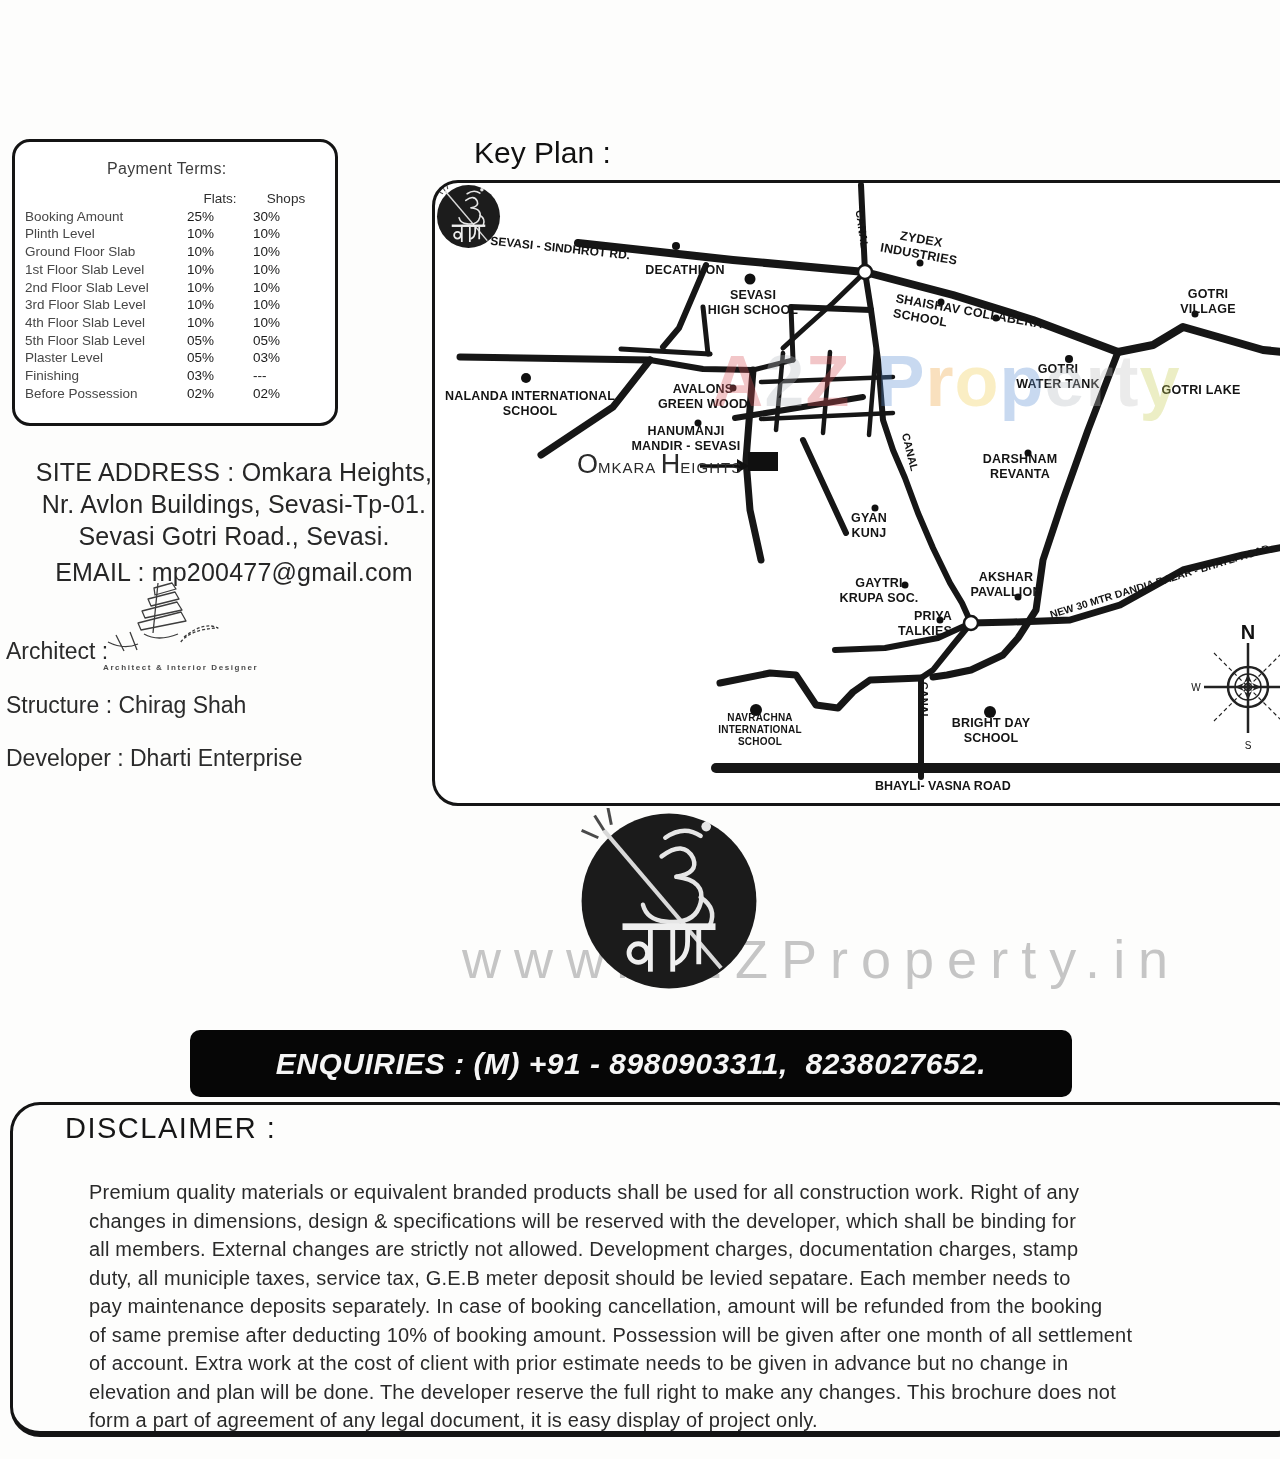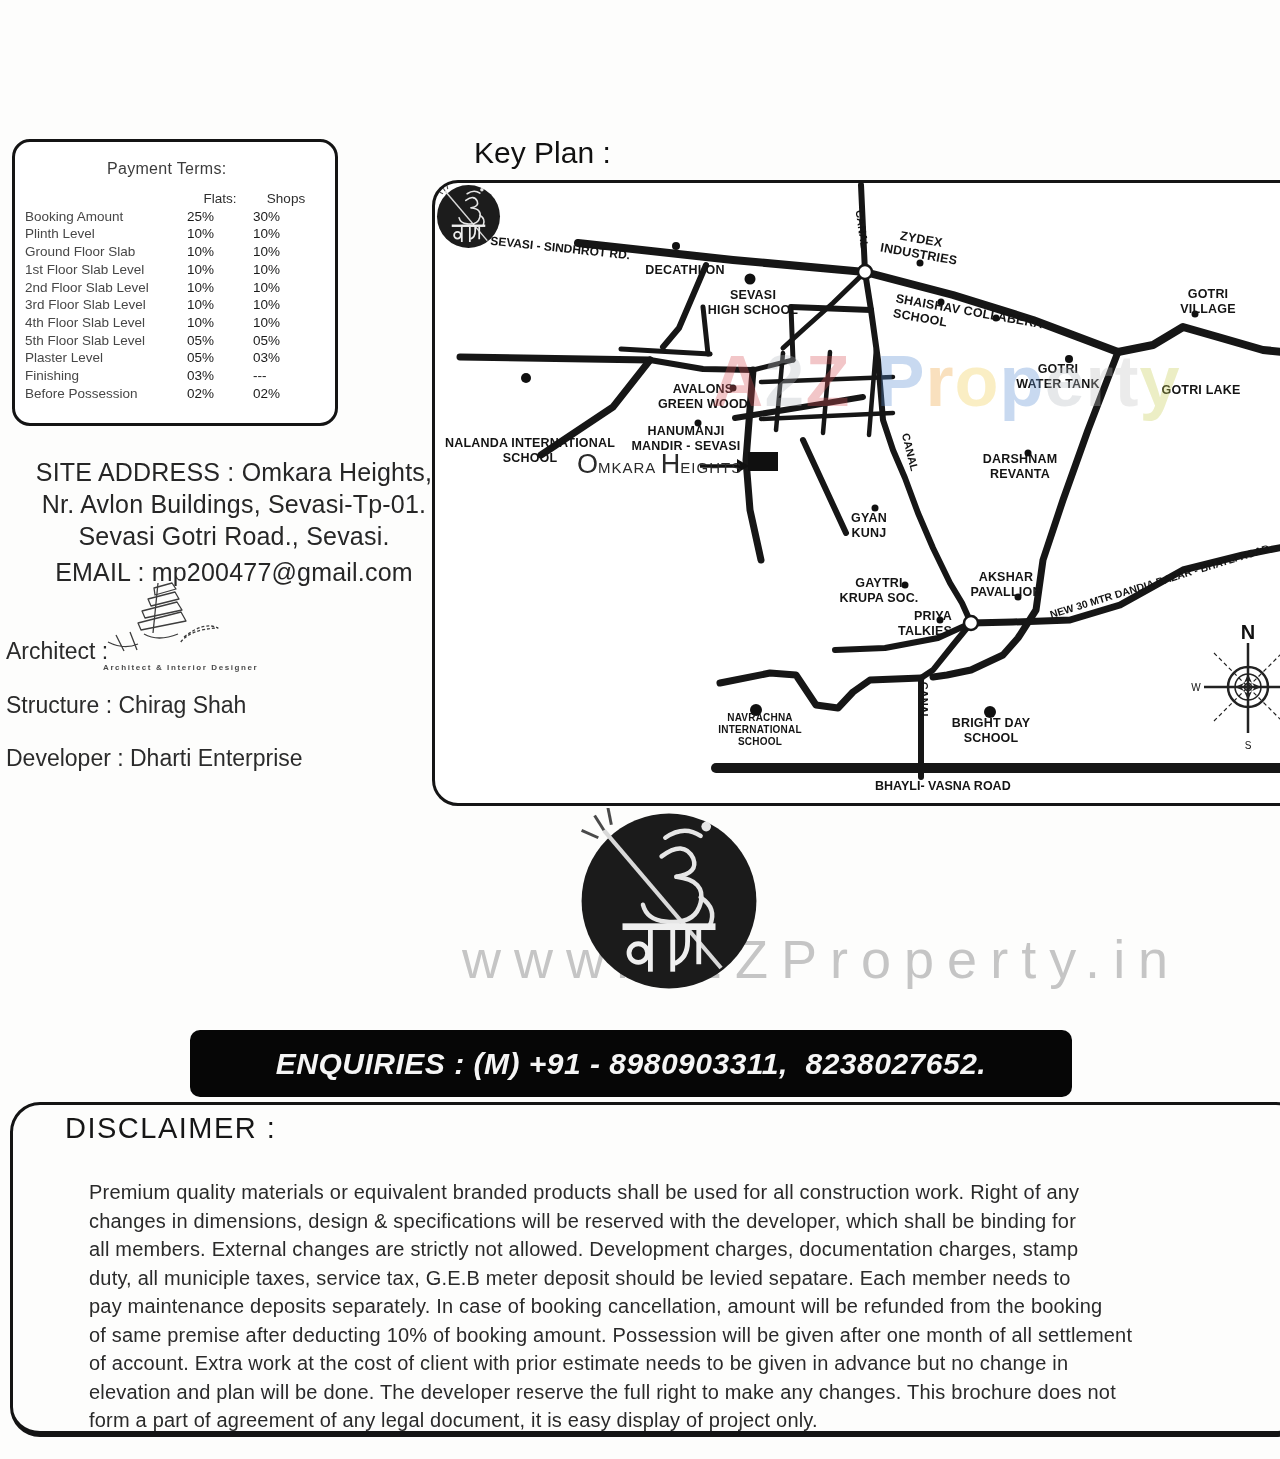--- a/index.html
+++ b/index.html
@@ -214,21 +214,21 @@
   <div class="lm" style="left:318px;top:120px;">SEVASI
 HIGH SCHOOL</div>
   <div class="lm" style="left:485px;top:64px;transform:translate(-50%,-50%) rotate(10deg);">ZYDEX
 INDUSTRIES</div>
   <div class="lm" style="left:533px;top:136px;transform:translate(-50%,-50%) rotate(10deg);text-align:left;">SHAISHAV COLLABERA
 SCHOOL</div>
   <div class="lm" style="left:773px;top:119px;">GOTRI VILLAGE</div>
   <div class="lm" style="left:623px;top:194px;">GOTRI
 WATER TANK</div>
   <div class="lm" style="left:766px;top:207px;">GOTRI LAKE</div>
-  <div class="lm" style="left:95px;top:221px;margin-top:47px;">NALANDA INTERNATIONAL
+  <div class="lm" style="left:95px;top:221px;">NALANDA INTERNATIONAL
 SCHOOL</div>
   <div class="lm" style="left:268px;top:214px;">AVALONS
 GREEN WOOD</div>
   <div class="lm" style="left:251px;top:256px;">HANUMANJI
 MANDIR - SEVASI</div>
   <div class="lm" style="left:434px;top:343px;">GYAN
 KUNJ</div>
   <div class="lm" style="left:585px;top:284px;">DARSHNAM
 REVANTA</div>
   <div class="lm" style="left:444px;top:408px;text-align:center;">GAYTRI

